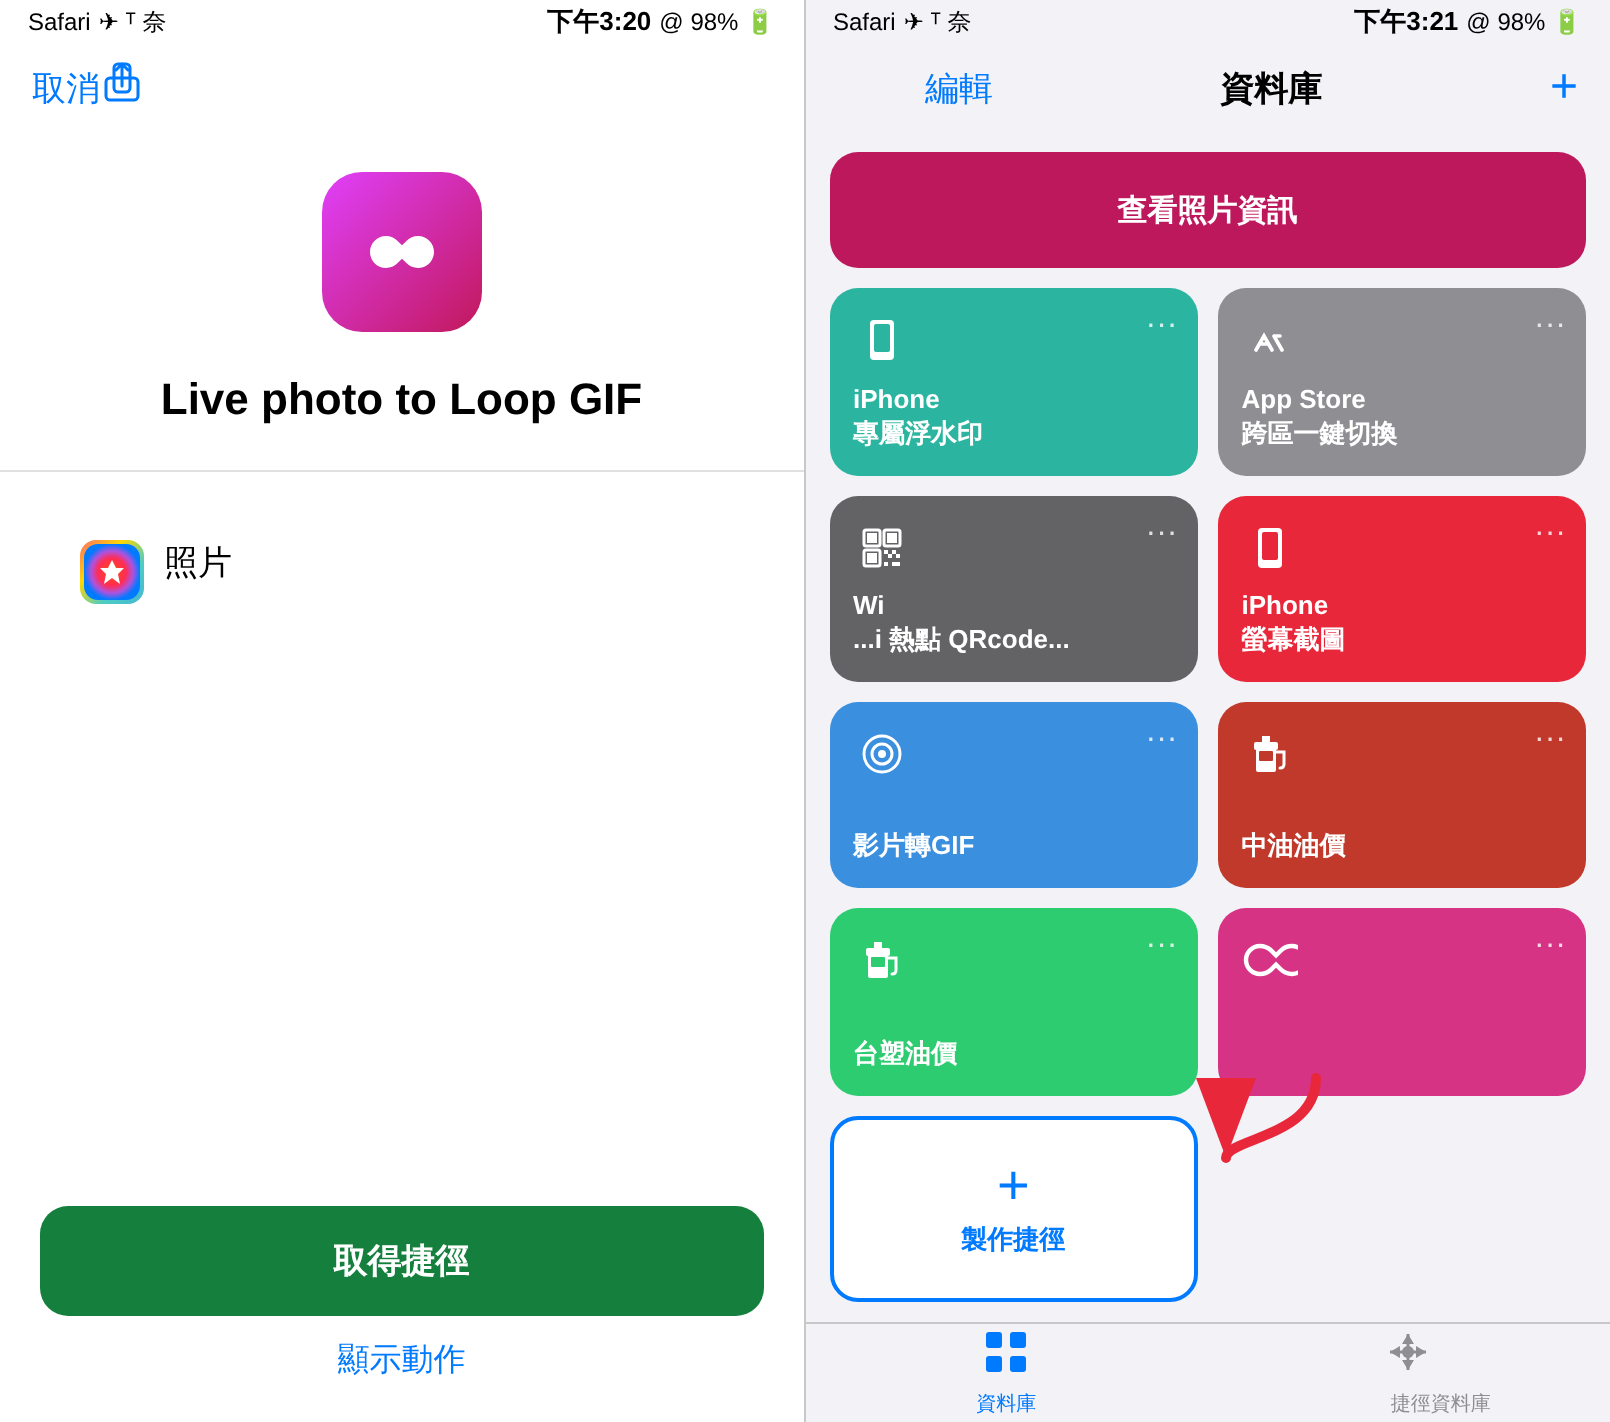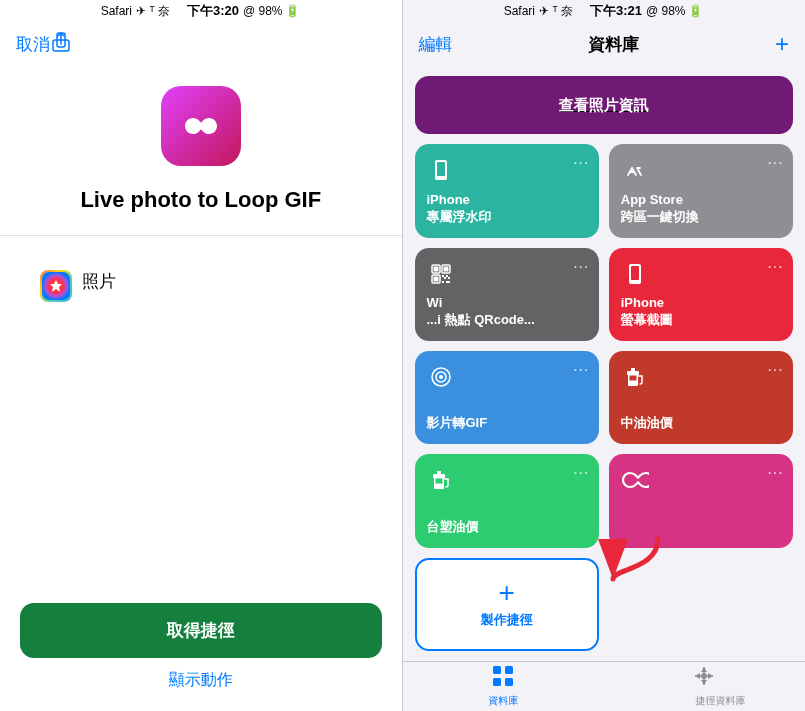--- a/index.html
+++ b/index.html
@@ -17,21 +17,21 @@
       width: 402px;
       height: 711px;
       background: #ffffff;
       display: flex;
       flex-direction: column;
       position: relative;
     }
 
     .status-bar {
       display: flex;
-      justify-content: center;
+      justify-content: space-between;
       align-items: center;
       padding: 4px 14px;
       font-size: 12px;
       color: #000;
       height: 22px;
       gap: 17px;
     }
     .status-bar-left { display: flex; align-items: center; gap: 4px; }
     .status-bar-right { display: flex; align-items: center; gap: 4px; }
 
@@ -156,20 +156,21 @@
       justify-content: space-between;
       align-items: center;
       padding: 6px 16px;
       height: 44px;
       background: #f2f2f7;
     }
     .right-nav-edit {
       color: #007aff;
       font-size: 17px;
       cursor: pointer;
+      margin-left: 44px;
     }
     .right-nav-title {
       font-size: 17px;
       font-weight: 600;
       color: #000;
     }
     .right-nav-add {
       color: #007aff;
       font-size: 24px;
       font-weight: 300;
@@ -266,30 +267,29 @@
     }
     .tab-icon { font-size: 20px; }
     .tab-label { font-size: 10px; }
     .tab-item.active .tab-icon { color: #007aff; }
     .tab-item.active .tab-label { color: #007aff; }
     .tab-item:not(.active) .tab-icon { color: #8e8e93; }
     .tab-item:not(.active) .tab-label { color: #8e8e93; margin-left: 32px; }
 
     
     .shortcut-card-wide {
-      background: #701a75;
+      background: #be185d;
       border-radius: 14px;
       padding: 12px;
       grid-column: span 2;
       display: flex;
       align-items: center;
       justify-content: center;
       min-height: 55px;
       cursor: pointer;
-      text-decoration: underline;
     }
     .wide-card-title {
       color: white;
       font-size: 15px;
       font-weight: 600;
     }
 
     .status-time { font-size: 13px; font-weight: 600; }
   </style>
 </head>

